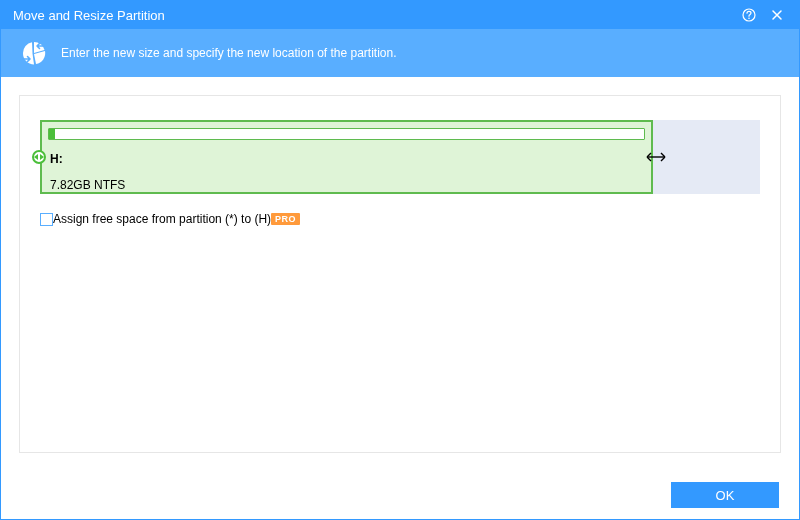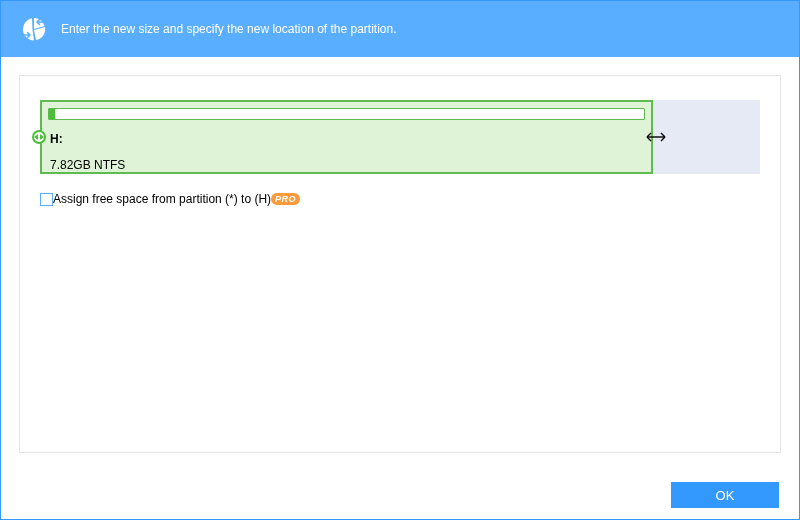--- a/index.html
+++ b/index.html
@@ -4,21 +4,21 @@
   <style>
     * { box-sizing: border-box; margin: 0; padding: 0; }
     body { font-family: "Segoe UI", Tahoma, Arial, sans-serif; font-size: 12px; background: #fff; }
     .window { width: 800px; height: 520px; border: 1px solid #3399ff; display: flex; flex-direction: column; background: #fff; }
 
     .titlebar { height: 28px; background: #3399ff; display: flex; align-items: center; padding: 0 8px 0 12px; color: #fff; font-size: 13px; }
     .titlebar .title { flex: 1; }
     .titlebar .tb-btn { width: 28px; height: 28px; display: flex; align-items: center; justify-content: center; cursor: pointer; }
     .titlebar .tb-btn svg { display: block; }
 
-    .banner { height: 56px; background: #59aeff; display: flex; align-items: center; padding: 0 18px; color: #fff; font-size: 12px; }
+    .banner { height: 48px; background: #59aeff; display: flex; align-items: center; padding: 0 18px; color: #fff; font-size: 12px; }
     .banner .b-icon { width: 30px; height: 30px; margin-right: 12px; display: flex; align-items: center; justify-content: center; }
 
     .content { flex: 1; padding: 18px; }
     .panel { border: 1px solid #e6e6e6; background: #fff; height: 100%; padding: 24px 20px 20px 20px; position: relative; }
 
     .row-size { display: flex; align-items: center; gap: 6px; margin-bottom: 26px; }
     .row-size .lbl { color: #000; font-size: 12px; }
     .size-box { display: flex; align-items: center; height: 22px; border: 1px solid #59aeff; background: #fff; }
     .size-input { width: 44px; height: 100%; border: none; outline: none; padding: 0 2px; font-size: 12px; color: #fff; background: #1a73e8; text-align: left; font-family: inherit; }
     .size-unit { padding: 0 4px 0 2px; font-size: 12px; color: #000; }
@@ -39,30 +39,45 @@
     .handle-left { position: absolute; left: -8px; top: 50%; transform: translateY(-50%); width: 14px; height: 14px; border-radius: 50%; background: #fff; border: 2px solid #4bbf3a; display: flex; align-items: center; justify-content: center; cursor: ew-resize; }
     .handle-left::before, .handle-left::after { content: ""; position: absolute; width: 0; height: 0; }
     .handle-left::before { border-top: 3px solid transparent; border-bottom: 3px solid transparent; border-right: 4px solid #4bbf3a; left: 0px; }
     .handle-left::after { border-top: 3px solid transparent; border-bottom: 3px solid transparent; border-left: 4px solid #4bbf3a; right: 0px; }
 
     .handle-right { position: absolute; left: 606px; top: 50%; transform: translateY(-50%); width: 20px; height: 14px; display: flex; align-items: center; justify-content: center; cursor: ew-resize; }
     .handle-right svg { display: block; }
 
     .row-assign { display: flex; align-items: center; }
     .chk { width: 13px; height: 13px; border: 1px solid #59aeff; background: #fff; cursor: pointer; }
-    .pro-badge { display: inline-block; background: #ff9a3b; color: #fff; font-size: 9px; padding: 1px 4px; border-radius: 6px; font-weight: bold; letter-spacing: 0.5px; font-style: italic; }
+    .pro-badge { display: inline-block; background: #ff9a3b; color: #fff; font-size: 9px; padding: 1px 4px; border-radius: 1px; font-weight: bold; letter-spacing: 0.5px; }
 
     .footer { height: 48px; display: flex; align-items: center; justify-content: flex-end; padding: 0 20px; }
     .btn-ok { width: 108px; height: 26px; background: #3399ff; color: #fff; border: none; font-size: 13px; cursor: pointer; }
   </style>
 </head>
 <body>
 
 <div class="window">
 
+  <div class="titlebar">
+    <span class="title">Move and Resize Partition</span>
+    <div class="tb-btn">
+      <svg width="14" height="14" viewBox="0 0 14 14">
+        <circle cx="7" cy="7" r="6" fill="none" stroke="#fff" stroke-width="1.2"></circle>
+        <path d="M5 5.2c0-1.1.9-1.9 2-1.9s2 .8 2 1.8c0 .9-.6 1.2-1.3 1.7C7.1 7.2 7 7.5 7 8.2" fill="none" stroke="#fff" stroke-width="1.2" stroke-linecap="round"></path>
+        <circle cx="7" cy="10.3" r="0.8" fill="#fff"></circle>
+      </svg>
+    </div>
+    <div class="tb-btn">
+      <svg width="12" height="12" viewBox="0 0 12 12">
+        <path d="M2 2 L10 10 M10 2 L2 10" stroke="#fff" stroke-width="1.5" stroke-linecap="round"></path>
+      </svg>
+    </div>
+  </div>
 
   <div class="banner">
     <div class="b-icon">
       <svg width="28" height="28" viewBox="0 0 28 28">
         <path d="M14 3 A11 11 0 0 1 24.5 11 L14 14 Z" fill="#fff"></path>
         <path d="M14 15 L25 12 A11 11 0 0 1 16 25 Z" fill="#fff"></path>
         <path d="M12.5 14.5 L14 25.5 A11 11 0 0 1 3 14 A11 11 0 0 1 12 3.2 Z" fill="#fff"></path>
         <path d="M3 20 L10 20 M10 20 L7.5 17.5 M10 20 L7.5 22.5" stroke="#59aeff" stroke-width="1.6" fill="none" stroke-linecap="round"></path>
         <path d="M24 7 L17 7 M17 7 L19.5 4.5 M17 7 L19.5 9.5" stroke="#59aeff" stroke-width="1.6" fill="none" stroke-linecap="round"></path>
       </svg>

